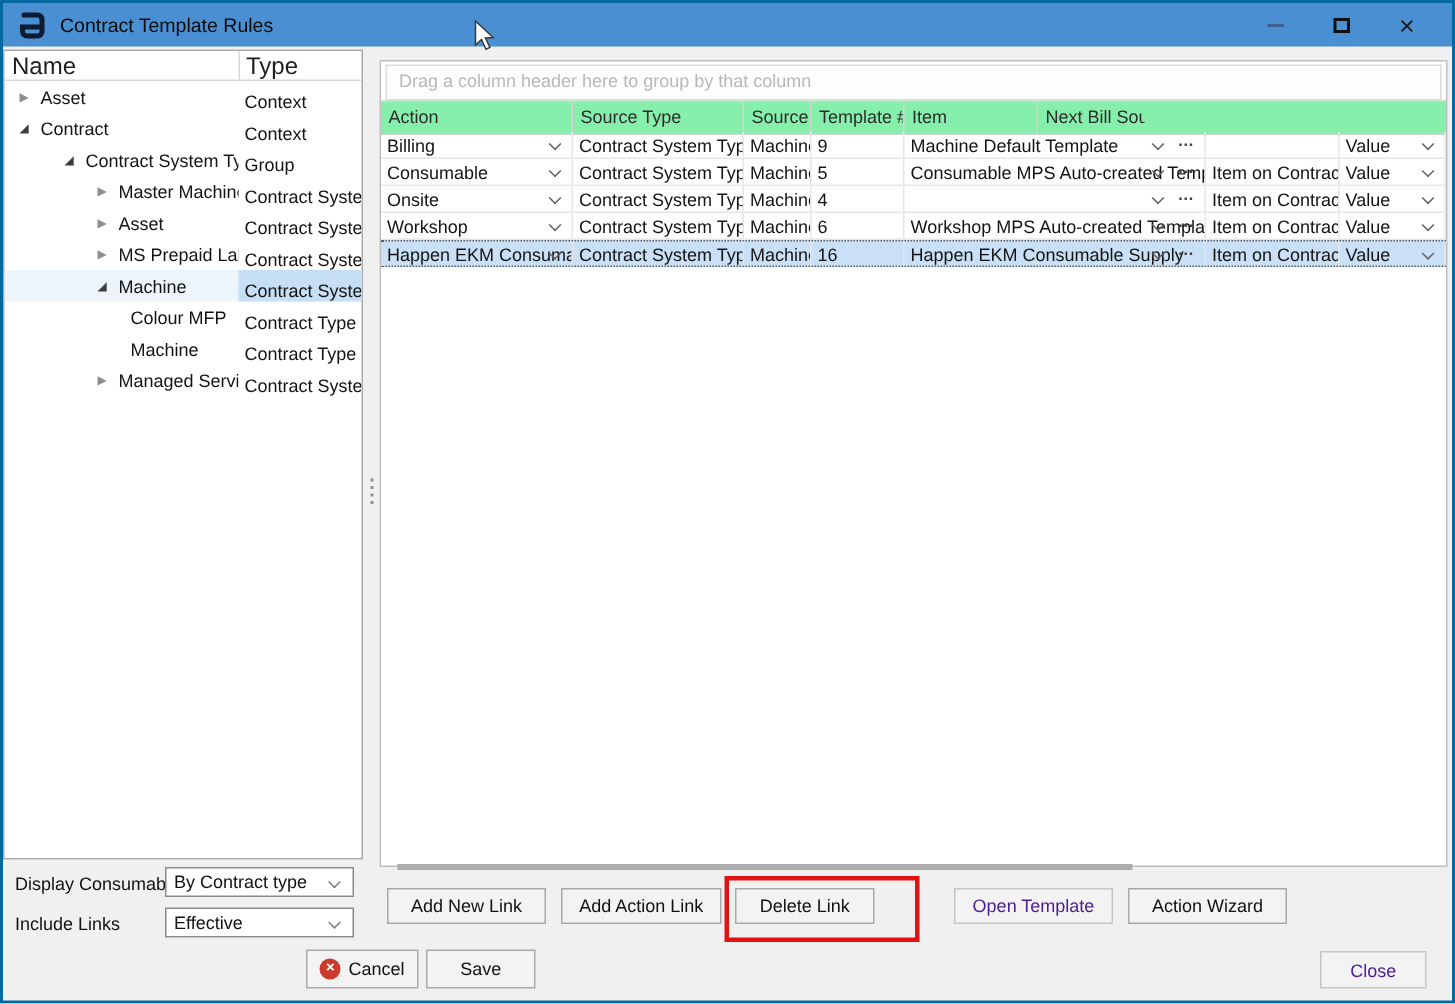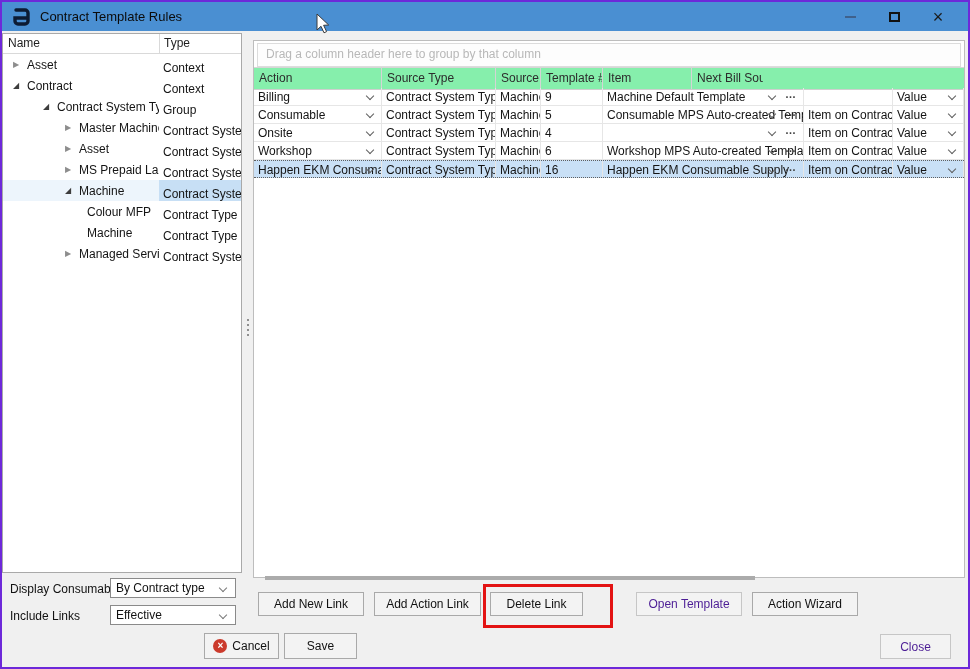--- a/index.html
+++ b/index.html
@@ -1,32 +1,32 @@
 <!DOCTYPE html>
 <html><head>
 <meta charset="utf-8">
 <style>
   html,body{margin:0;padding:0;background:#e8e8e8;}
-  .window{position:relative;width:970px;height:669px;border:2px solid #6d28d9;box-sizing:border-box;
+  .window{position:relative;width:970px;height:669px;border:2px solid #0369a1;box-sizing:border-box;
     background:#f0f0f0;font-family:"Liberation Sans",sans-serif;overflow:hidden;
     -webkit-font-smoothing:antialiased;}
   
   .titlebar{position:absolute;left:0;top:0;width:100%;height:29px;background:#4a8fd2;
     display:flex;align-items:center;padding-left:8px;box-sizing:border-box;}
   .app-icon{width:22px;height:20px;flex:none;display:flex;align-items:center;}
   .title{margin-left:8px;font-size:13px;color:#0b0b0b;}
   .win-controls{position:absolute;right:8px;top:0;height:29px;display:flex;align-items:center;}
   .wc{width:44px;height:29px;display:flex;align-items:center;justify-content:center;color:#1a1a1a;}
   .wc-min-bar{display:inline-block;width:11px;height:2px;background:#3f618c;}
   .wc-max-box{display:inline-block;width:11px;height:10px;border:2px solid #111;box-sizing:border-box;}
   .wc.close-x{font-size:18px;line-height:18px;}
   
   .tree-panel{position:absolute;left:0;top:31px;width:240px;height:540px;background:#fff;
     border:1px solid #a9a9a9;box-sizing:border-box;overflow:hidden;}
-  .tree-header{display:flex;height:19px;border-bottom:1px solid #d9d9d9;font-size:12px;color:#1e1e1e;}
+  .tree-header{display:flex;height:19px;border-bottom:1px solid #d9d9d9;font-size:16px;color:#1e1e1e;}
   .th-name{width:157px;padding:2px 0 0 5px;border-right:1px solid #d9d9d9;box-sizing:border-box;}
   .th-type{flex:1;padding:2px 0 0 4px;}
   .t-row{display:flex;height:21px;align-items:stretch;font-size:12px;color:#141414;}
   .t-row.sel{background:#edf5fc;}
   .t-name{width:156px;display:flex;align-items:center;overflow:hidden;white-space:nowrap;box-sizing:border-box;flex:none;}
   .t-type{flex:1;display:flex;align-items:flex-end;padding-left:4px;overflow:hidden;white-space:nowrap;box-sizing:border-box;}
   .t-type.cellsel{background:#c7dff5;}
   .t-arrow{width:14px;font-size:8px;color:#8d8d8d;flex:none;line-height:21px;}
   .t-arrow.expanded{color:#3d3d3d;}
   

